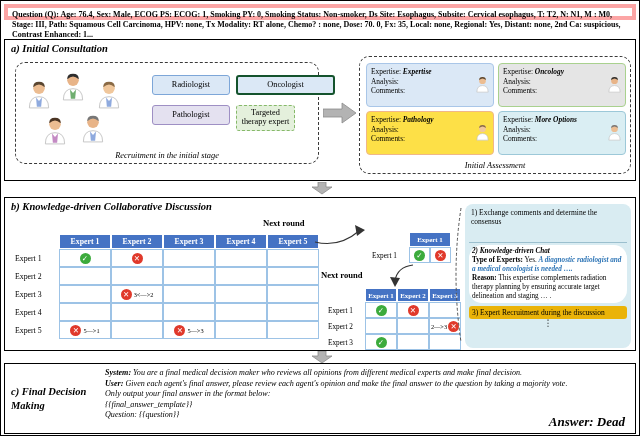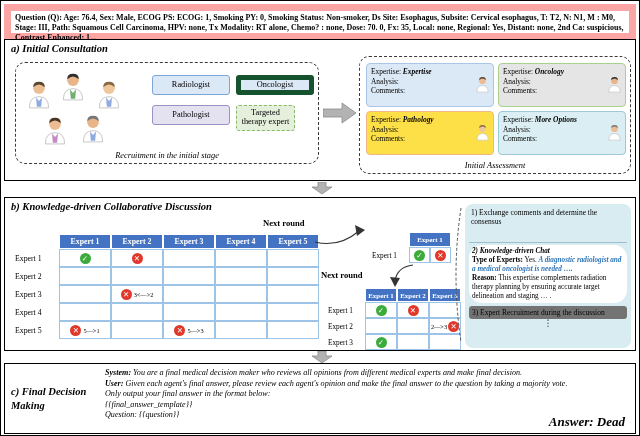--- a/index.html
+++ b/index.html
@@ -1,37 +1,37 @@
 <!DOCTYPE html>
 <html><head>
 <meta charset="utf-8">
 <style>
   *{box-sizing:border-box;margin:0;padding:0}
   body{background:#fff}
   .fig{position:relative;width:640px;height:436px;background:#fff;border:1px solid #000;
        font-family:"Liberation Serif",serif;color:#000;overflow:hidden}
   
-  .qbox{position:absolute;left:3px;top:3px;width:632px;height:36px;border:7px solid #fca5a5;
+  .qbox{position:absolute;left:3px;top:3px;width:632px;height:16px;border:4px solid #fca5a5;
         padding:2px 4px;font-size:8px;font-weight:700;line-height:10px}
   
   .sec{position:absolute;left:3px;width:632px;border:1px solid #000;background:#fff}
   .secA{top:38px;height:142px}
   .secB{top:196px;height:154px}
   .secC{top:362px;height:71px}
   .seclabel{position:absolute;left:6px;top:3px;font-style:italic;font-weight:700;font-size:10.5px}
   
   .dashbox{position:absolute;border:1.3px dashed #3a3a3a;border-radius:10px}
   .leftbox{left:10px;top:22px;width:304px;height:102px}
   .rightbox{left:354px;top:16px;width:272px;height:118px}
   .boxcap{position:absolute;left:0;right:0;bottom:3px;text-align:center;font-style:italic;font-size:8.4px}
   
   .role{position:absolute;height:20px;display:flex;align-items:center;justify-content:center;
         font-size:8.3px;border-radius:3px;text-align:center;line-height:1.05;padding:1px 2px}
   .role0{left:136px;top:12px;width:78px;background:#dbe8f6;border:1px solid #7da6d8}
-  .role1{left:220px;top:12px;width:78px;background:#dbe8f6;border:5px solid #14532d}
+  .role1{left:220px;top:12px;width:99px;background:#dbe8f6;border:2px solid #14532d}
   .role2{left:136px;top:42px;width:78px;background:#e4e1f0;border:1px solid #9e8fc4}
   .role3{left:220px;top:42px;width:59px;height:26px;background:#e4f0dc;border:1px dashed #86b96a}
   
   .doctors{position:absolute;left:4px;top:4px;width:130px;height:90px}
   .doctors svg{position:absolute;width:26px;height:30px}
   
   .card{position:absolute;width:128px;height:44px;border-radius:4px;padding:3px 4px;
         font-size:7.4px;line-height:1.3}
   .card .cval{font-weight:700}
   .card .avwrap{position:absolute;right:3px;top:11px}
@@ -75,21 +75,21 @@
   .cv1{left:306px;top:24px}.cv2{left:384px;top:65px}
   
   .brace{position:absolute;left:445px;top:8px}
   .panel{position:absolute;left:460px;top:6px;width:166px;height:144px;background:#d9ecf2;
          border-radius:8px;padding:3px 4px;font-size:7.5px;line-height:1.25}
   .p1{padding:1px 2px 14px}
   .pdiv{border-top:1px solid #9bbfce;margin:1px 0 2px}
   .p2{background:#fff;border-radius:13px;padding:2px 3px;font-size:7.2px}
   .p2 .ptitle{font-weight:700;font-style:italic}
   .blue{color:#2e75b6;font-style:italic;font-weight:700}
-  .p3{background:#737373;border-radius:3px;margin-top:3px;padding:2px 3px}
+  .p3{background:#eab308;border-radius:3px;margin-top:3px;padding:2px 3px}
   .pdots{text-align:center;font-size:9px;line-height:8px}
   
   .clabel{position:absolute;left:6px;top:0;bottom:0;width:88px;display:flex;align-items:center;
           font-style:italic;font-weight:700;font-size:10.5px;line-height:1.25}
   .ctext{position:absolute;left:100px;right:6px;top:4px;font-style:italic;font-size:8.1px;line-height:1.3}
   .answer{position:absolute;right:10px;bottom:3px;font-style:italic;font-weight:700;font-size:13px}
 </style>
 </head>
 <body>
 

